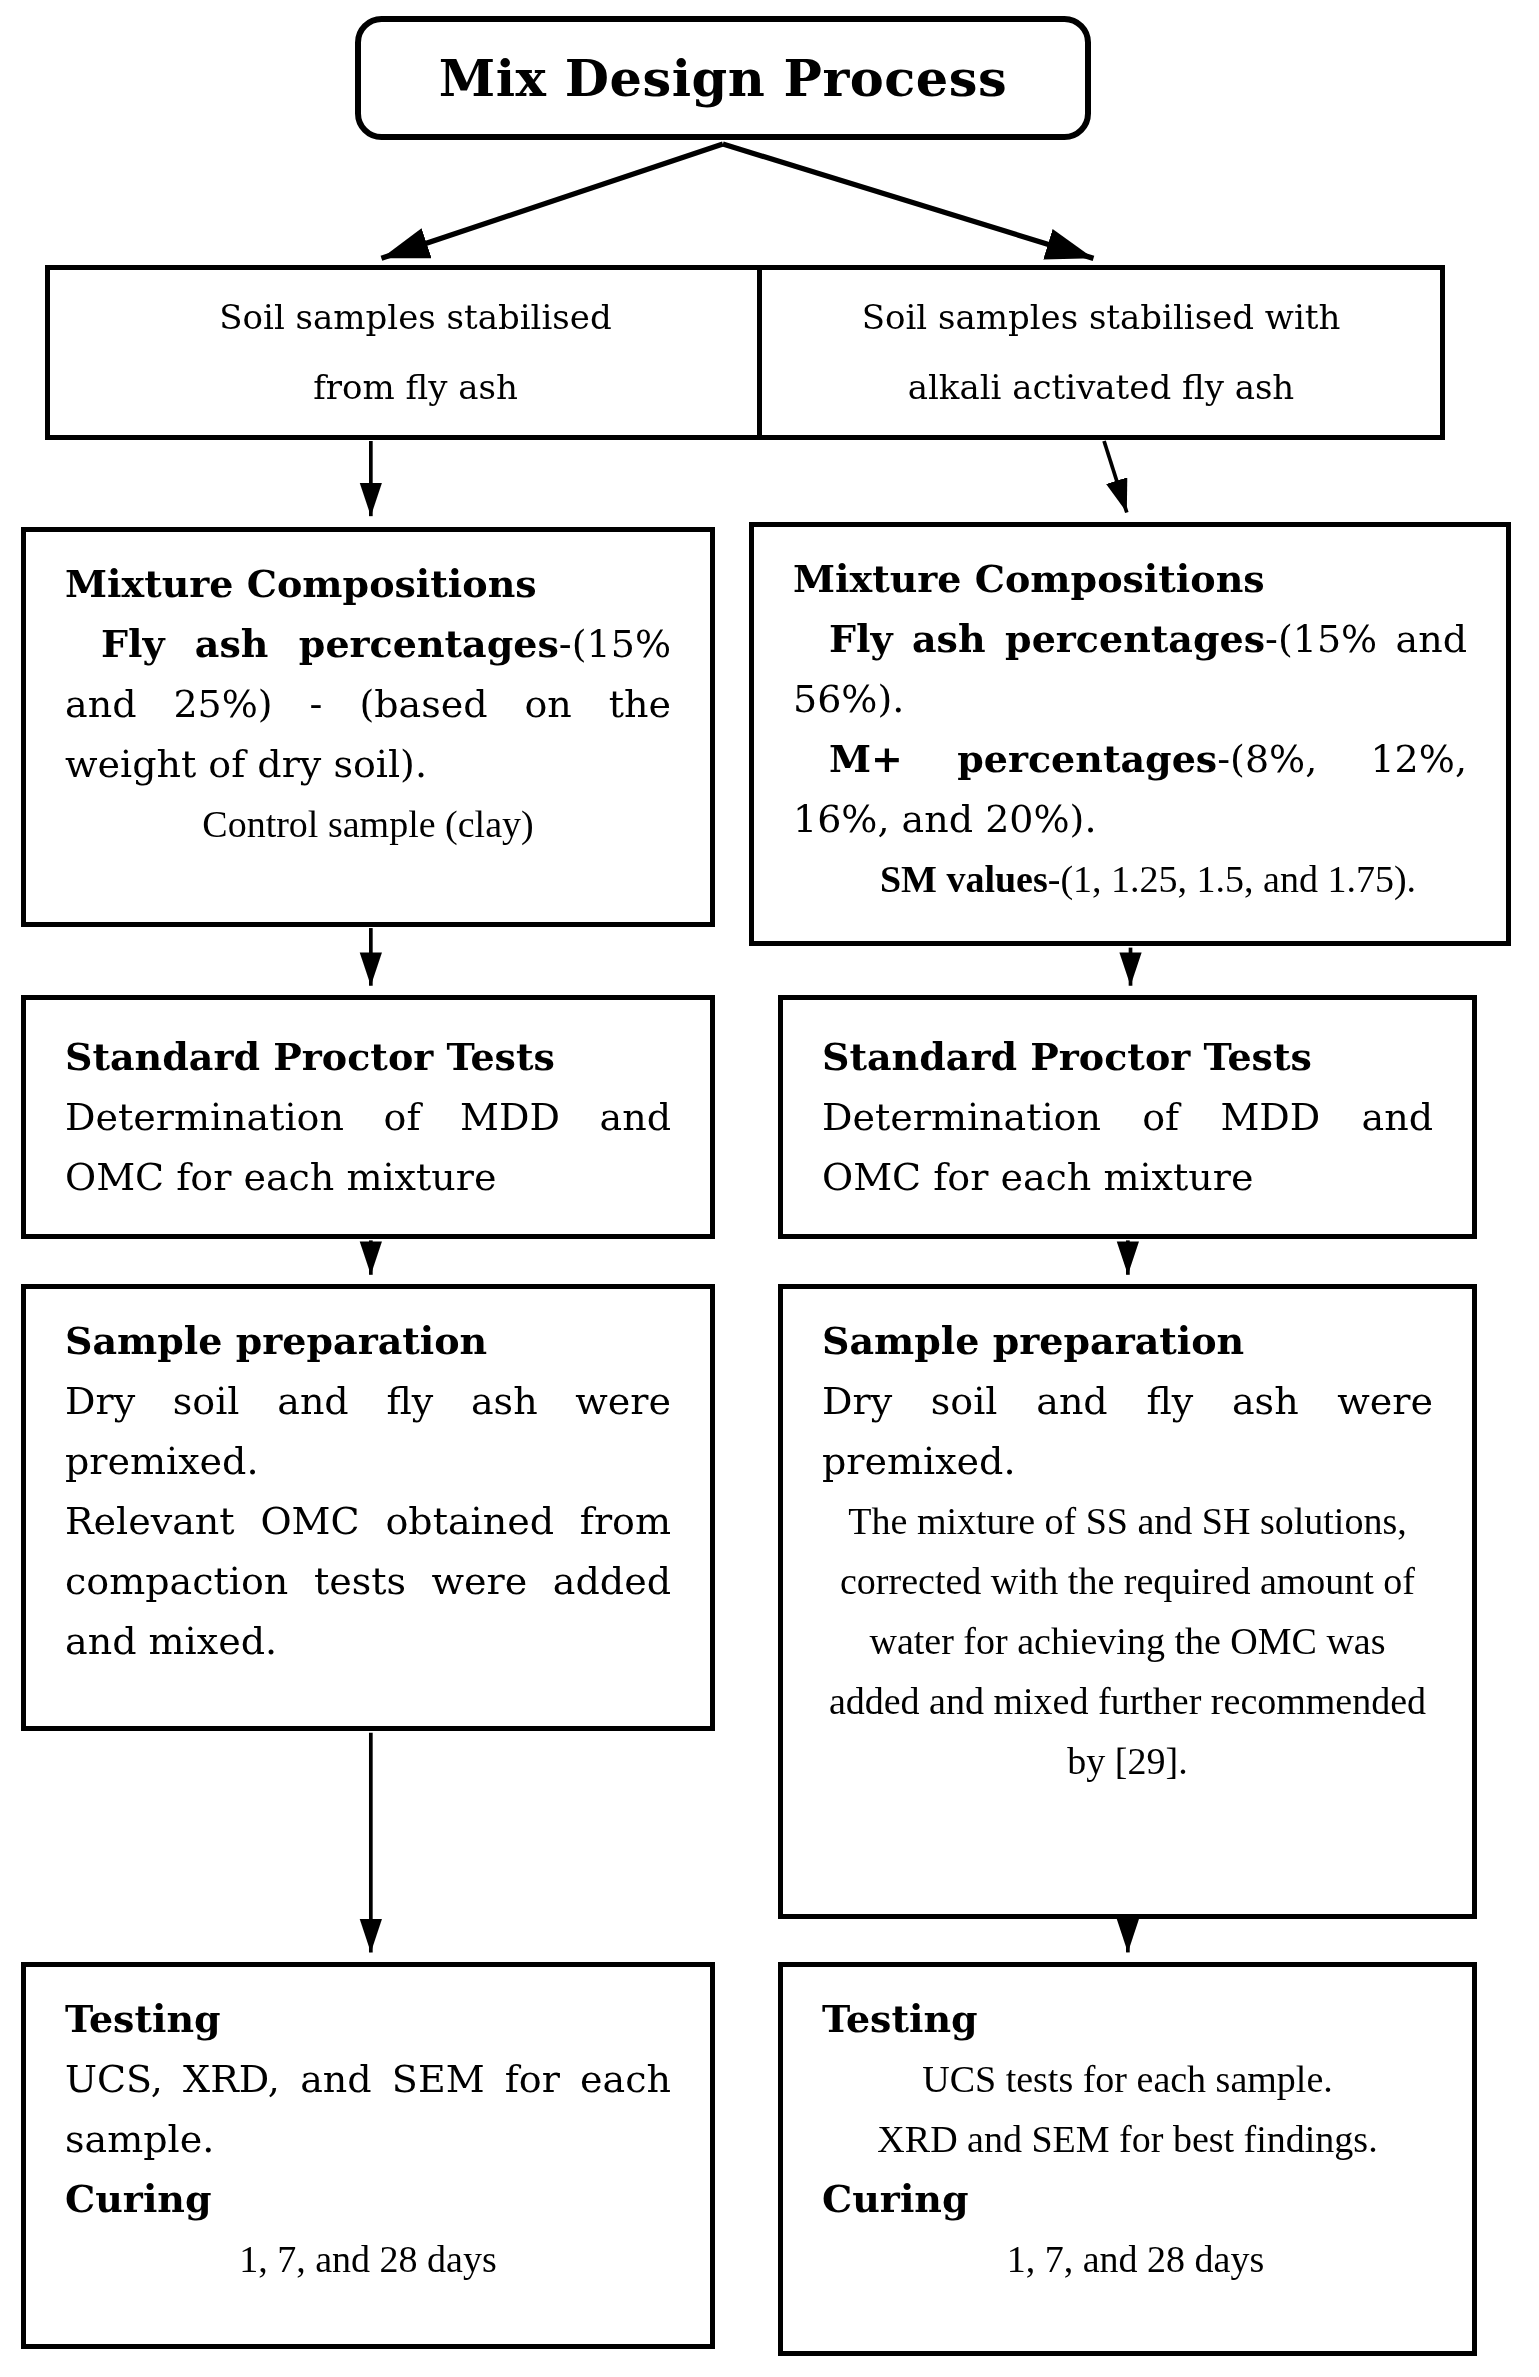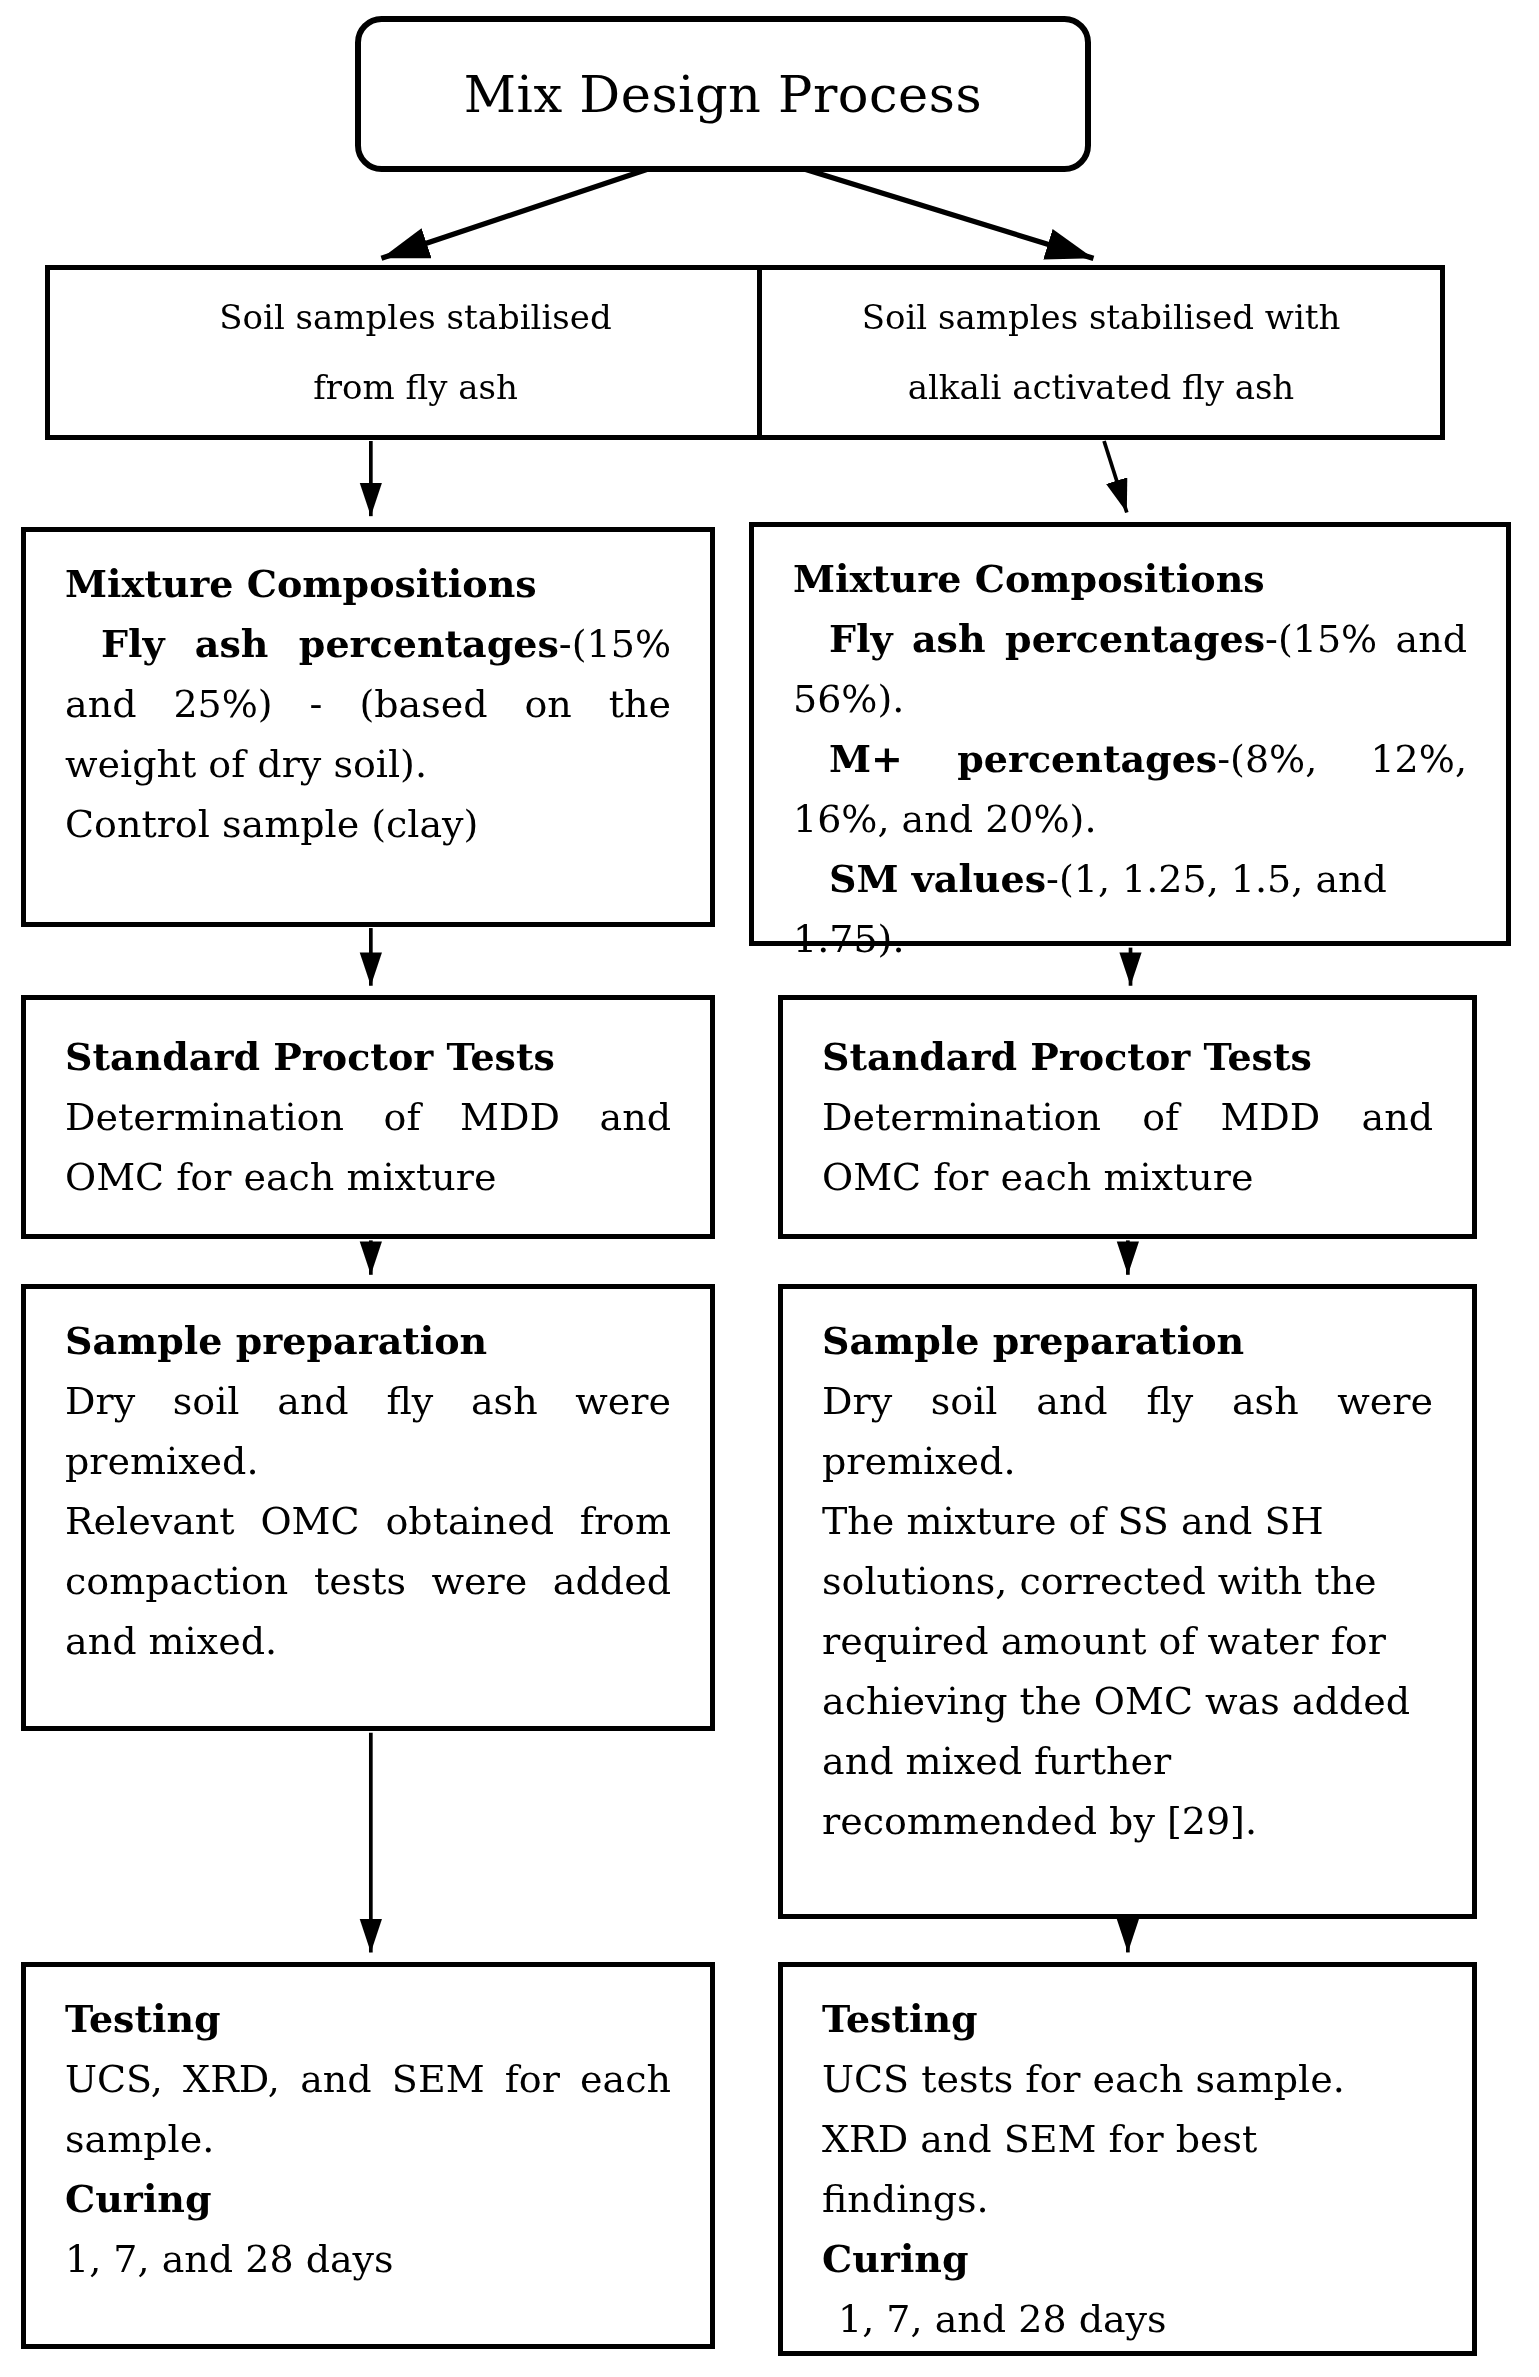--- a/index.html
+++ b/index.html
@@ -61,21 +61,22 @@
   .content-box.vcenter {
     display: flex;
     flex-direction: column;
     justify-content: center;
   }
   .content-box p {
     margin: 0;
     text-align: justify;
   }
   .content-box p.left-align {
-    text-align: left;
+    text-align: center;
+    font-family: Liberation Serif, serif;
   }
   .head {
     font-weight: bold;
     text-align: left !important;
   }
   strong.lead {
     font-weight: bold;
     margin-left: 36px;
   }
   .indent {
@@ -98,21 +99,21 @@
     <line x1="700" y1="833" x2="700" y2="975" stroke="#000" stroke-width="7" marker-end="url(#ah)"></line>
     <line x1="2085" y1="833" x2="2128" y2="968" stroke="#000" stroke-width="7" marker-end="url(#ah)"></line>
     <line x1="700" y1="1753" x2="700" y2="1862" stroke="#000" stroke-width="7" marker-end="url(#ah)"></line>
     <line x1="2135" y1="1790" x2="2135" y2="1862" stroke="#000" stroke-width="7" marker-end="url(#ah)"></line>
     <line x1="700" y1="2343" x2="700" y2="2408" stroke="#000" stroke-width="7" marker-end="url(#ah)"></line>
     <line x1="2130" y1="2343" x2="2130" y2="2408" stroke="#000" stroke-width="7" marker-end="url(#ah)"></line>
     <line x1="700" y1="3273" x2="700" y2="3688" stroke="#000" stroke-width="7" marker-end="url(#ah)"></line>
     <line x1="2130" y1="3628" x2="2130" y2="3688" stroke="#000" stroke-width="7" marker-end="url(#ah)"></line>
   </svg>
 
-  <div class="box root-box" style="left:355px; top:16px; width:736px; height:156px;">
+  <div class="box root-box" style="left:355px; top:16px; width:736px; height:124px;font-weight:bold;">
     <div class="root-title">Mix Design Process</div>
   </div>
 
   <div class="box branch-box" style="left:45px; top:265px; width:741px; height:175px;">
     <div>Soil samples stabilised</div>
     <div>from fly ash</div>
   </div>
 
   <div class="box branch-box" style="left:757px; top:265px; width:688px; height:175px;">
     <div>Soil samples stabilised with</div>

